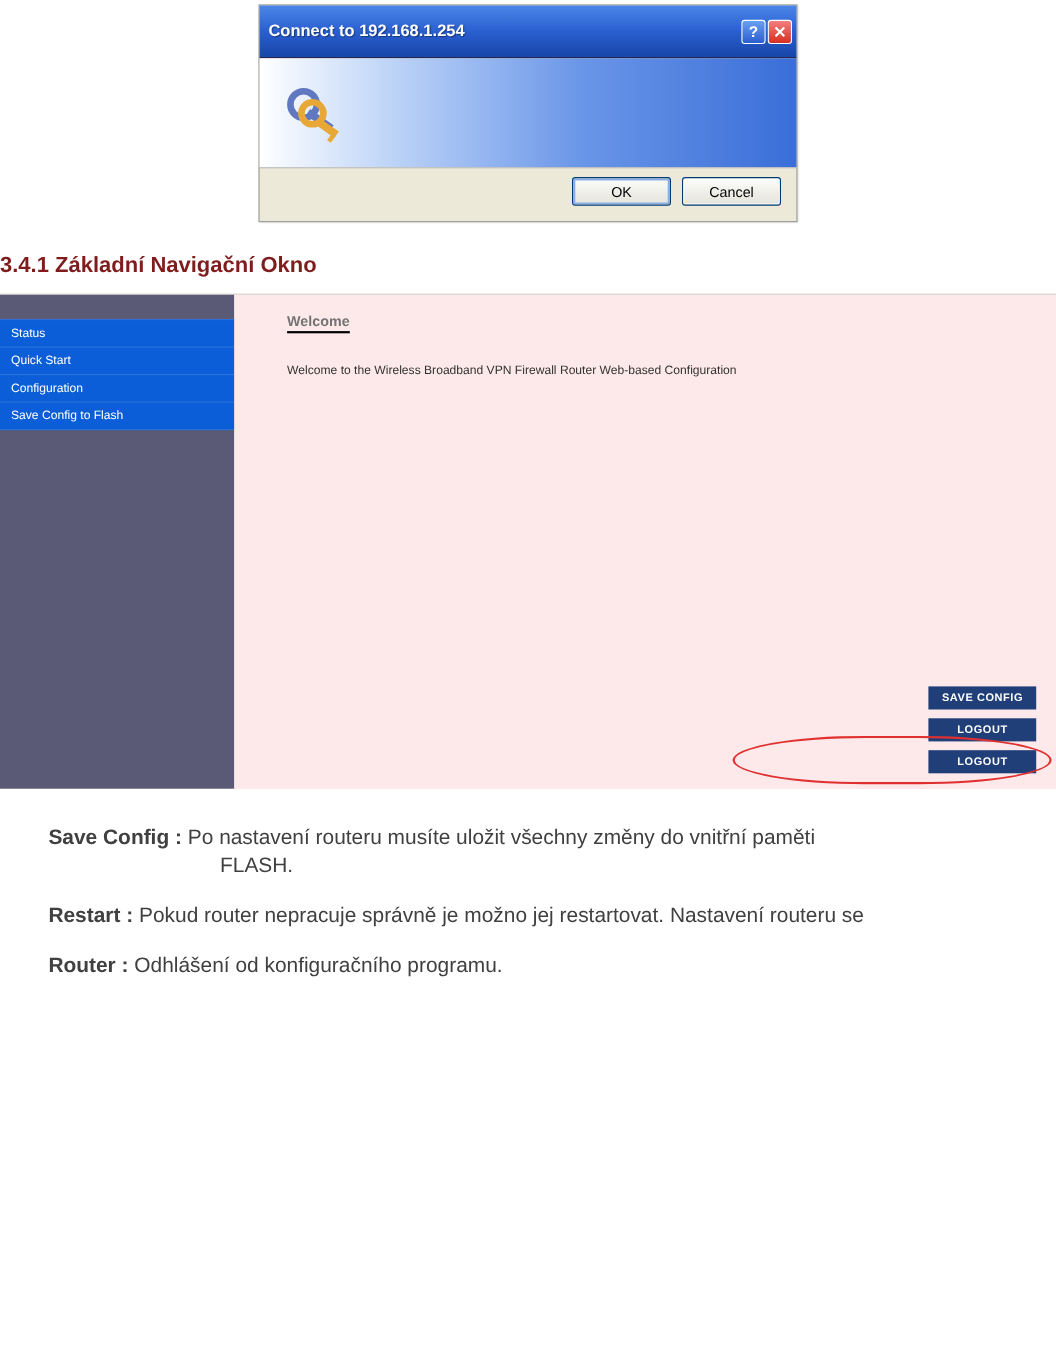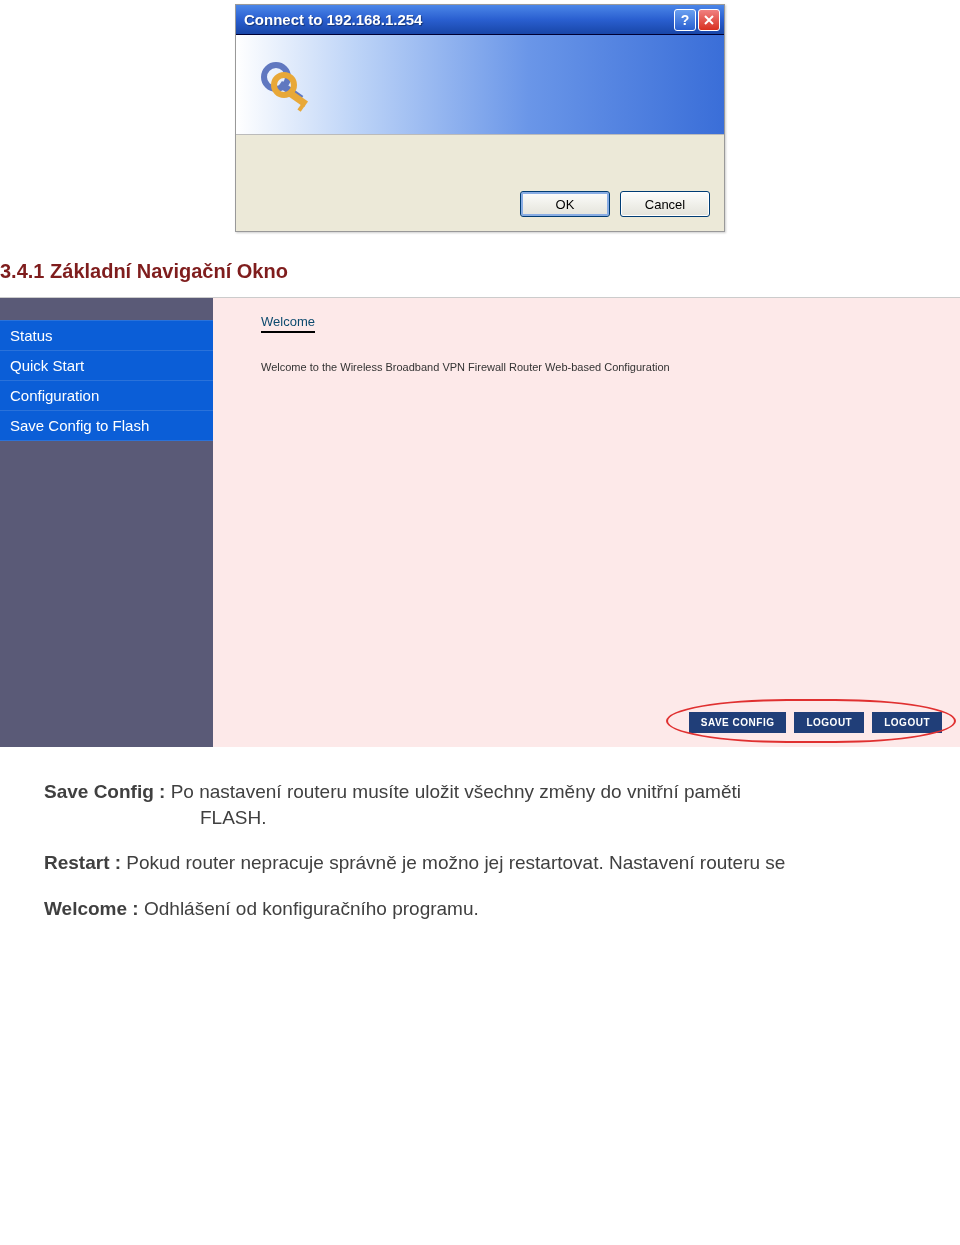--- a/index.html
+++ b/index.html
@@ -1,58 +1,58 @@
 <!DOCTYPE html>
 <html><head>
 <meta charset="utf-8">
 <style>
   * { box-sizing: border-box; margin: 0; padding: 0; }
   body { font-family: Arial, sans-serif; background: #fff; width: 960px; }
 
   
   .dialog-wrap { display: flex; justify-content: center; padding-top: 4px; }
   .dialog { width: 490px; border: 1px solid #999; background: #ece9d8; box-shadow: 1px 1px 2px rgba(0,0,0,0.2); }
-  .titlebar { height: 30px; background: linear-gradient(to bottom, #4b86e8 0%, #2a5fd0 50%, #1846a8 100%); display: flex; align-items: center; padding: 0 4px 0 8px; border-bottom: 1px solid #003; }
+  .titlebar { height: 48px; background: linear-gradient(to bottom, #4b86e8 0%, #2a5fd0 50%, #1846a8 100%); display: flex; align-items: center; padding: 0 4px 0 8px; border-bottom: 1px solid #003; }
   .titlebar-text { color: #fff; font-weight: bold; font-size: 15px; flex: 1; text-shadow: 1px 1px 1px rgba(0,0,0,0.4); font-family: "Trebuchet MS", Tahoma, sans-serif; }
   .title-btn { width: 22px; height: 22px; border: 1px solid #fff; border-radius: 3px; margin-left: 2px; display: flex; align-items: center; justify-content: center; color: #fff; font-weight: bold; font-size: 14px; cursor: pointer; }
   .help-btn { background: linear-gradient(to bottom, #6aa0f0, #2a5fd0); }
   .close-btn { background: linear-gradient(to bottom, #f08080, #d83020); }
 
   .banner { height: 100px; background: linear-gradient(to right, #fff 0%, #bcd3f7 25%, #6a96e8 60%, #3a6ed8 100%); display: flex; align-items: center; padding-left: 20px; border-bottom: 1px solid #bbb; position: relative; overflow: hidden; }
   .keys-icon { width: 60px; height: 60px; position: relative; }
 
   .form-area { padding: 20px 18px 10px 18px; font-family: Tahoma, sans-serif; font-size: 13px; color: #000; }
   .form-row { display: flex; align-items: center; margin-bottom: 12px; }
   .form-label { width: 150px; }
   .combo { flex: 1; height: 24px; border: 1px solid #7b9ebd; background: #fff; display: flex; align-items: center; position: relative; }
   .combo-icon { width: 18px; height: 18px; margin: 0 4px; display:flex; align-items:center; justify-content:center; }
   .combo-arrow { width: 18px; height: 22px; border-left: 1px solid #c0c0c0; background: linear-gradient(to bottom,#f0f4fc,#cfe0f4); display:flex; align-items:center; justify-content:center; position:absolute; right:0; top:0; bottom:0; cursor:pointer; }
   .combo-arrow::after { content:""; border-left:4px solid transparent; border-right:4px solid transparent; border-top:5px solid #2c4a88; }
   .textbox { flex: 1; height: 24px; border: 1px solid #7b9ebd; background:#fff; padding: 2px 4px; font-family: Tahoma, sans-serif; font-size:13px; }
   .checkbox-row { display:flex; align-items:center; margin-left:150px; margin-top:2px; margin-bottom: 24px; }
   .chk { width:14px; height:14px; border:1px solid #7b9ebd; background:#fff; margin-right:6px; cursor:pointer; }
   .btn-row { display:flex; justify-content:flex-end; gap:10px; padding: 8px 14px 14px 14px; }
-  .xp-btn { width:90px; height:26px; border:1px solid #003c74; border-radius:3px; background: linear-gradient(to bottom, #fdfdfd 0%, #f0f0ea 50%, #e4e3db 100%); font-family:Tahoma,sans-serif; font-size:13px; cursor:pointer; box-shadow: inset 0 0 0 1px #fff; margin-top: 48px; }
+  .xp-btn { width:90px; height:26px; border:1px solid #003c74; border-radius:3px; background: linear-gradient(to bottom, #fdfdfd 0%, #f0f0ea 50%, #e4e3db 100%); font-family:Tahoma,sans-serif; font-size:13px; cursor:pointer; box-shadow: inset 0 0 0 1px #fff; }
   .xp-btn.default { box-shadow: inset 0 0 0 2px #89ade4, inset 0 0 0 1px #fff; }
 
   
   .heading341 { font-size: 20px; font-weight: bold; color: #7f1d1d; margin: 28px 0 14px 0; font-family: Arial, sans-serif; }
 
   
   .browser { border-top: 1px solid #ccc; height: 450px; display:flex; background:#fde9e9; position:relative; }
   .sidebar { width: 213px; background:#5a5a77; display:flex; flex-direction:column; }
   .sidebar-spacer-top { height: 22px; }
   .nav { background:#0b5ed7; }
-  .nav-item { color:#fff; font-family: Verdana, sans-serif; font-size:15px; padding: 6px 10px; border-bottom:1px solid #2a72da; cursor:pointer; }
+  .nav-item { color:#fff; font-family: Verdana, sans-serif; font-size:11px; padding: 6px 10px; border-bottom:1px solid #2a72da; cursor:pointer; }
   .nav-item:first-child { border-top:1px solid #2a72da; }
   .main { flex:1; background:#fde9e9; padding: 16px 0 0 48px; font-family: Verdana, Arial, sans-serif; font-size:12px; color:#000; position:relative; }
-  .main-title { font-weight:normal; color:#0c4a6e; border-bottom:2px solid #000; display:inline-block; padding-bottom:2px; margin-bottom:28px; font-size:13px; }
+  .main-title { font-weight:bold; color:#737373; border-bottom:2px solid #000; display:inline-block; padding-bottom:2px; margin-bottom:28px; font-size:13px; }
   .main-text { font-size:11px; color:#333; }
 
-  .bottom-btns { position:absolute; bottom:14px; right:18px; display:flex; gap:8px; }
+  .bottom-btns { position:absolute; bottom:14px; right:18px; display:flex; gap:8px;flex-direction:column; }
   .blue-btn { background:#203e78; color:#fff; font-family: Verdana, sans-serif; font-size:10px; font-weight:bold; padding:5px 12px; border:none; cursor:pointer; letter-spacing:0.5px; }
   .ring { position:absolute; border:2px solid #e03030; border-radius:50%/60%; pointer-events:none; }
   .ring-outer { bottom:4px; right:4px; width:290px; height:44px; }
 
   
   .paras { padding: 32px 0 30px 44px; font-family: Arial, sans-serif; font-size:19px; line-height:1.35; color:#404040; }
   .para { margin-bottom: 20px; text-align: justify; }
   .para .label { font-weight:bold; }
   .para .indent { padding-left: 156px; }
   .para-restart-l2 { padding-left: 100px; }
@@ -118,16 +118,16 @@
   <div class="para">
     <span class="label">Save Config :</span>
     <span>Po nastavení routeru musíte uložit  všechny změny do vnitřní paměti</span>
     <div class="indent">FLASH.</div>
   </div>
   <div class="para">
     <span class="label">Restart :</span>
     <span>Pokud router nepracuje správně je možno jej restartovat. Nastavení routeru se</span>
   </div>
   <div class="para">
-    <span class="label">Welcome :</span>
+    <span class="label">Router :</span>
     <span>Odhlášení od konfiguračního programu.</span>
   </div>
 </div>
 
 </body></html>

